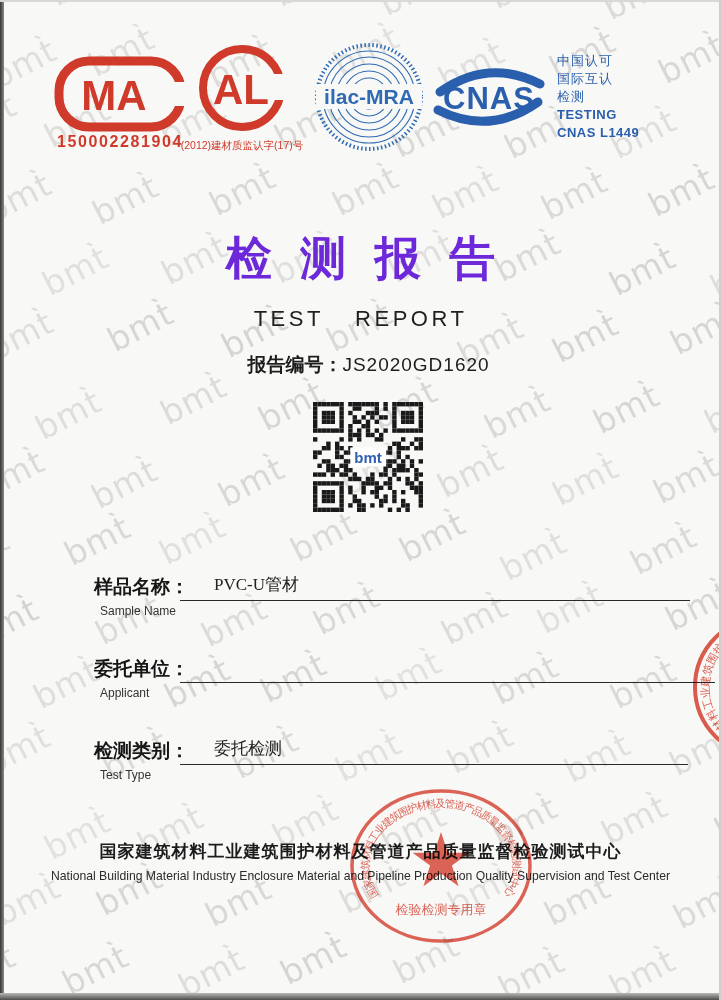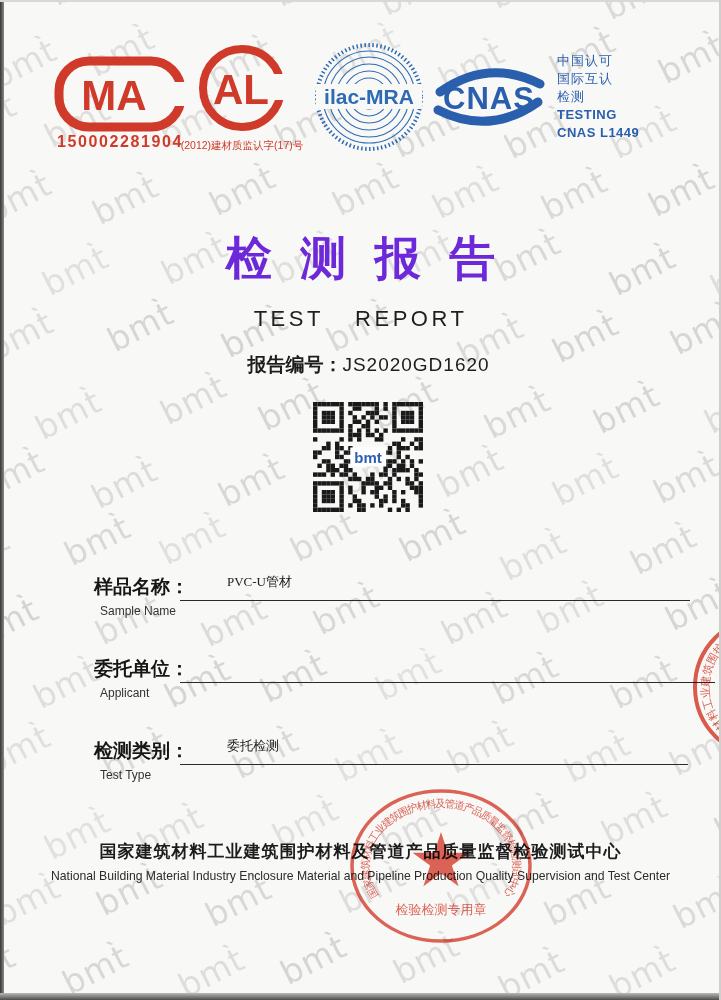--- a/index.html
+++ b/index.html
@@ -28,21 +28,21 @@
   .title-en{width:100%;text-align:center;font-size:22px;color:#1f1f1f;letter-spacing:3.5px;word-spacing:22px;}
   .report-no{width:100%;text-align:center;font-size:19px;color:#1d1d1d;}
   .report-no .lbl{font-weight:700;margin-left:16px;}
   .report-no .num{letter-spacing:1px;}
   
   #qr-box{width:110px;height:110px;}
   #qr-label{position:absolute;left:50%;top:50%;transform:translate(-50%,-50%);
             background:#fff;padding:1px 4px;font-weight:bold;font-size:15px;}
   
   .f-label{font-size:19px;font-weight:700;color:#161616;white-space:nowrap;}
-  .f-value{font-size:13px;color:#222;font-family:"Liberation Serif",serif;white-space:nowrap;margin-left:13px;}
+  .f-value{font-size:17px;color:#222;font-family:"Liberation Serif",serif;white-space:nowrap;}
   .f-line{border-top:1.6px solid #2a2a2a;height:0;}
   .f-sub{font-size:12px;color:#333;}
   
   .foot-cn{width:100%;text-align:center;font-size:17px;font-weight:600;color:#1c1c1c;letter-spacing:1px;white-space:nowrap;}
   .foot-en{width:100%;text-align:center;font-size:12.2px;color:#2b2b2b;white-space:nowrap;}
   .stamp{position:absolute;z-index:3;mix-blend-mode:multiply;}
 </style>
 </head>
 <body>
 

